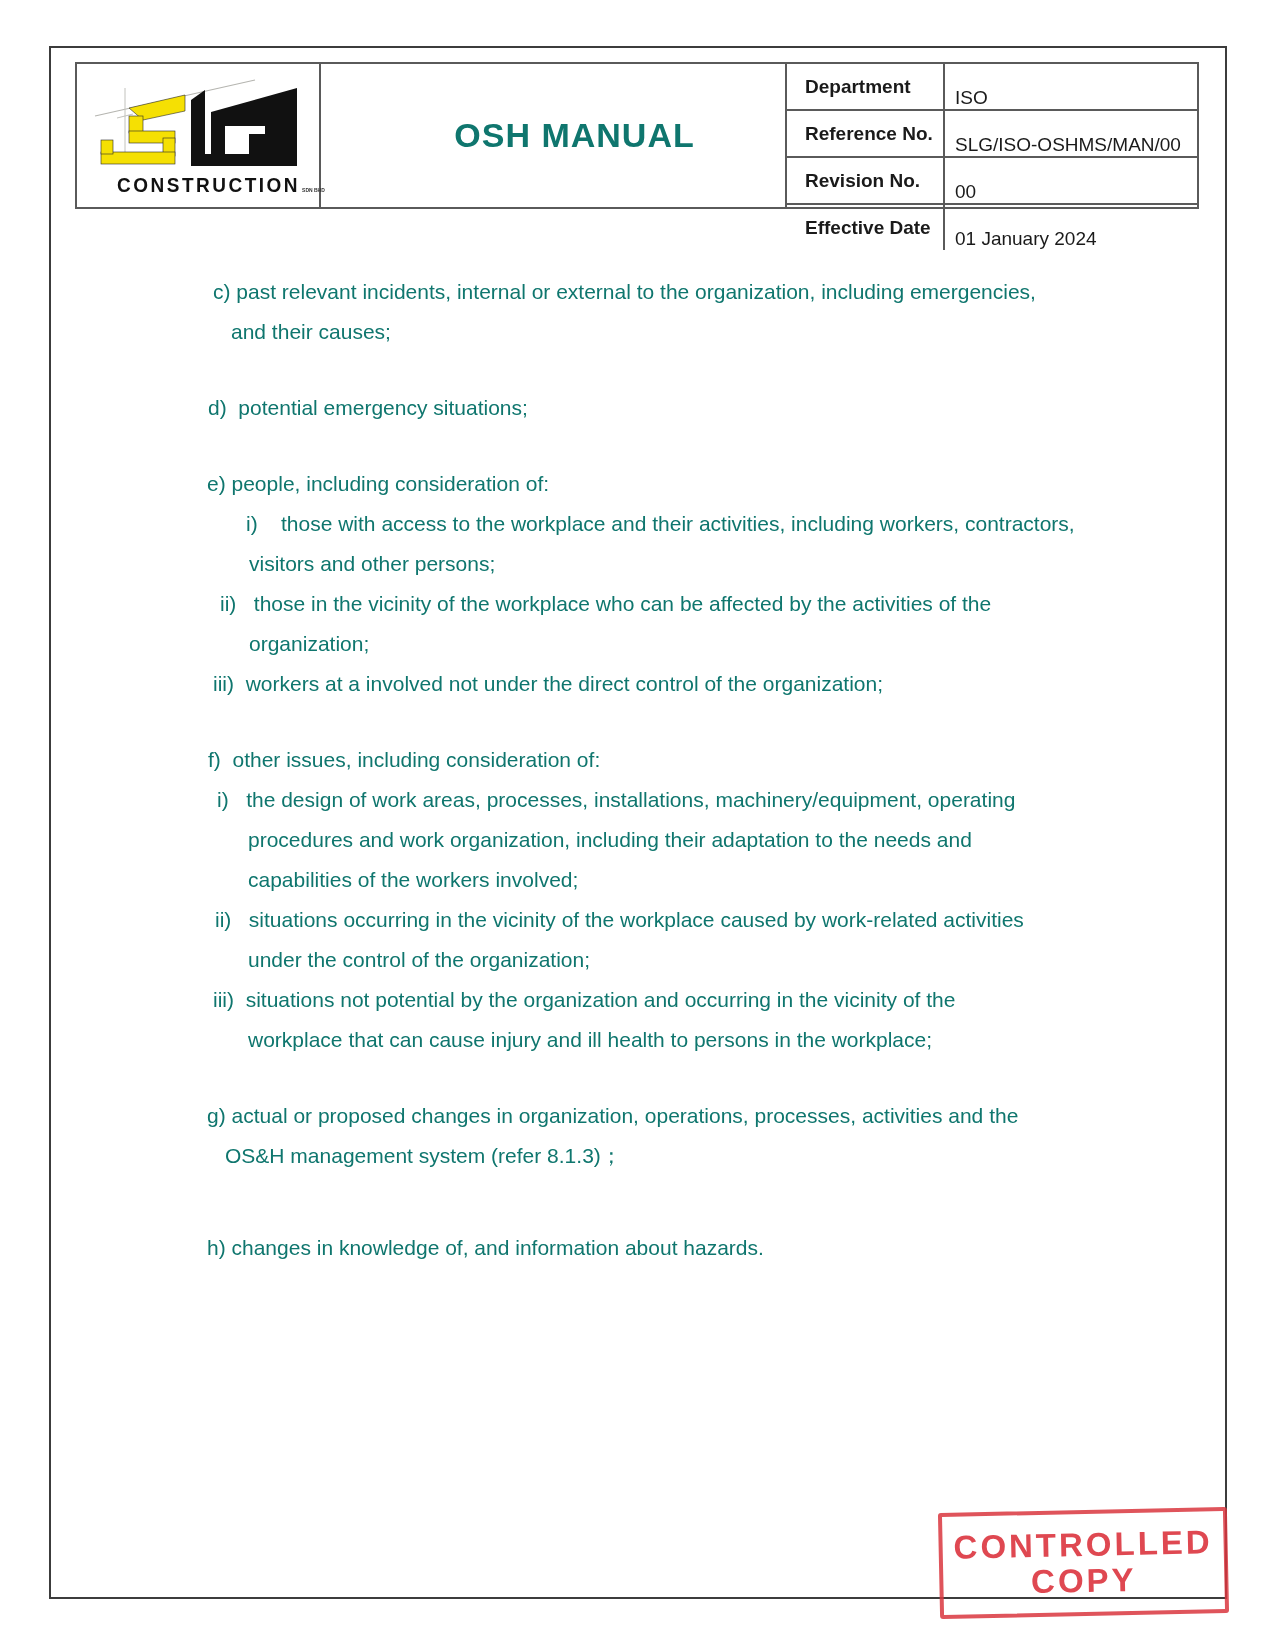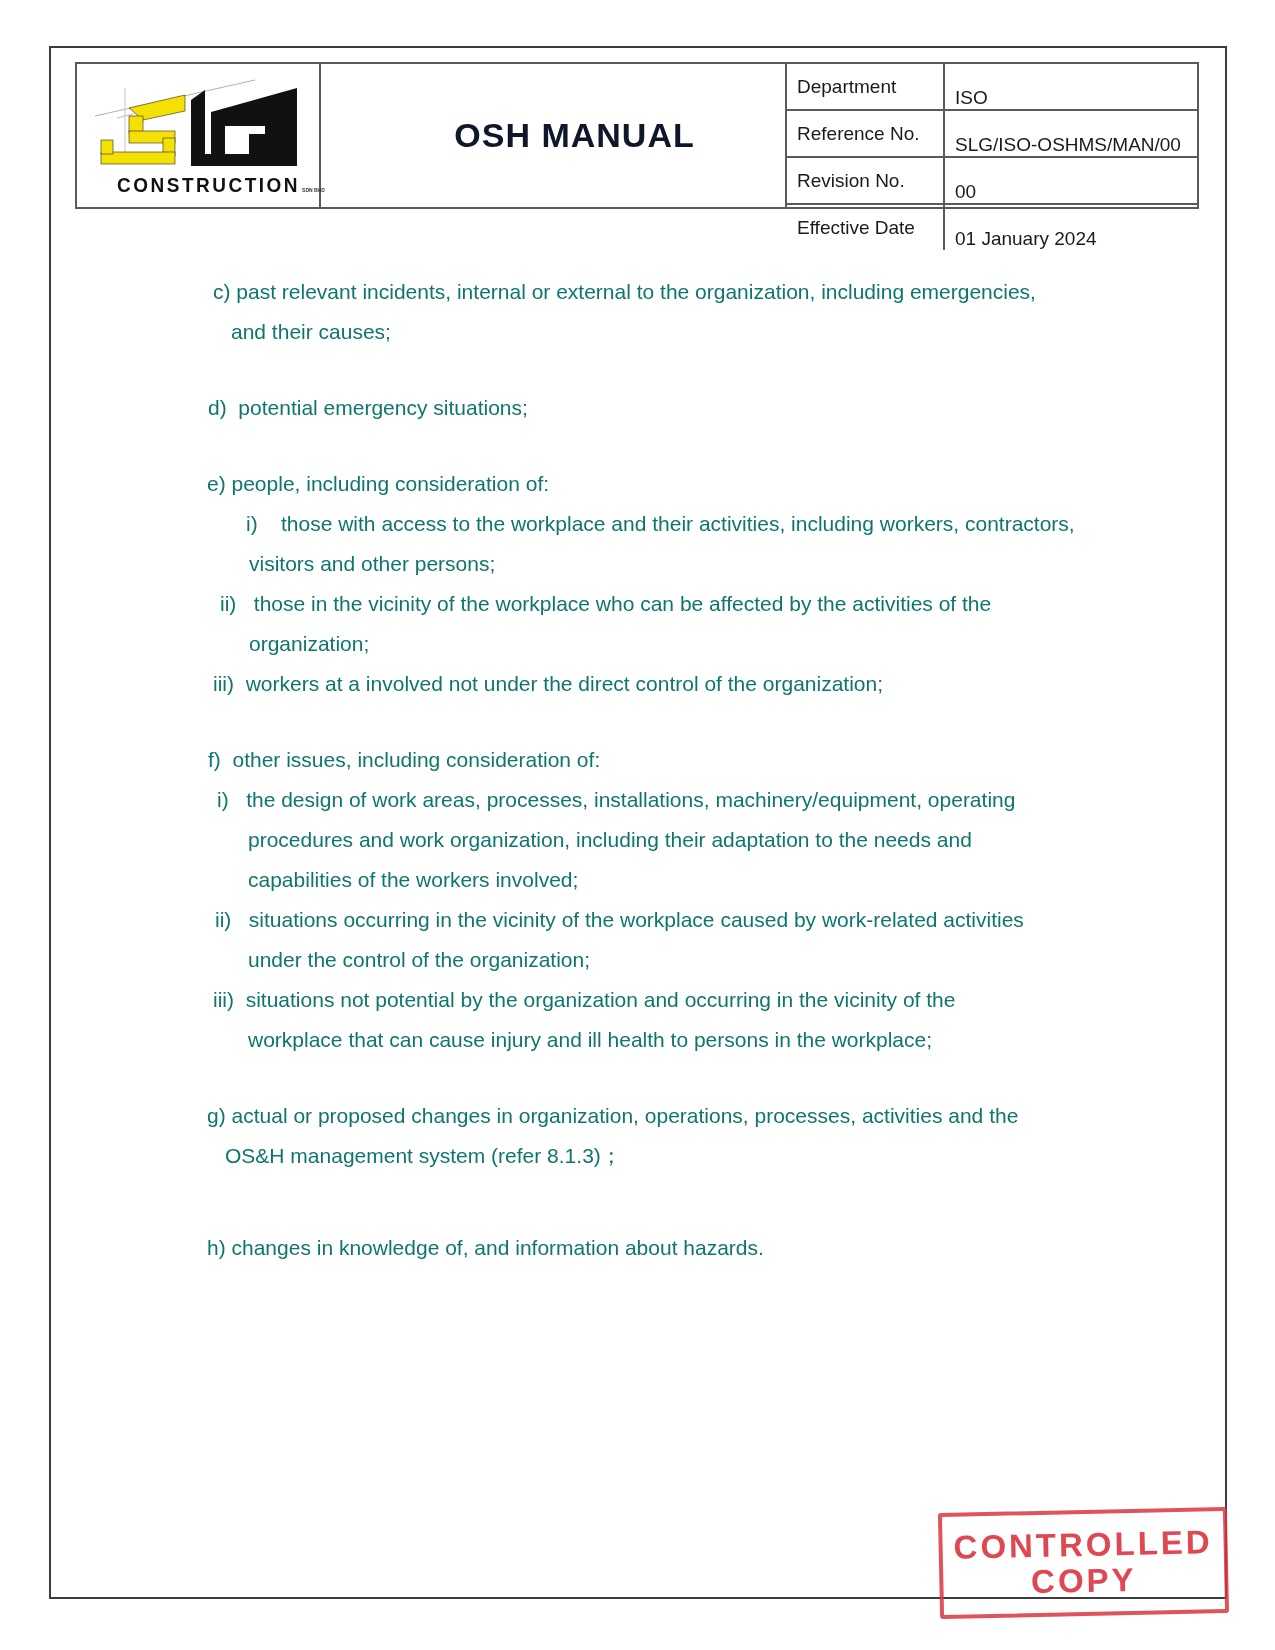--- a/index.html
+++ b/index.html
@@ -12,26 +12,26 @@
     border:2px solid #3c3c3c;box-sizing:border-box;background:#ffffff;
   }
   
   .header-table{
     position:absolute;left:24px;top:14px;width:1124px;height:147px;
     display:flex;border:2px solid #5a5a5a;box-sizing:border-box;background:#fff;
   }
   .cell{box-sizing:border-box;}
   .logo-cell{width:244px;border-right:2px solid #5a5a5a;position:relative;}
   .title-cell{width:466px;border-right:2px solid #5a5a5a;display:flex;align-items:center;justify-content:center;}
-  .doc-title{font-size:34px;font-weight:bold;letter-spacing:1px;color:#0f172a;white-space:nowrap;margin-left:43px;}
+  .doc-title{font-size:34px;font-weight:bold;letter-spacing:1px;color:#0f766e;white-space:nowrap;margin-left:43px;}
   .info-cell{flex:1;display:flex;flex-direction:column;}
   .info-row{flex:1;display:flex;border-bottom:2px solid #5a5a5a;box-sizing:border-box;}
   .info-row:last-child{border-bottom:none;}
   .info-label{width:158px;border-right:2px solid #5a5a5a;box-sizing:border-box;
-    display:flex;align-items:center;padding-left:10px;font-weight:normal;font-size:19px;white-space:nowrap;}
+    display:flex;align-items:center;padding-left:18px;font-weight:bold;font-size:19px;white-space:nowrap;}
   .info-value{flex:1;display:flex;align-items:center;padding-left:10px;font-size:19px;white-space:nowrap;margin-top:23px;}
   
   .logo-box{position:absolute;left:10px;top:10px;width:224px;height:125px;}
   .logo-svg{position:absolute;left:6px;top:2px;}
   .logo-wordmark{
     position:absolute;left:30px;top:101px;font-size:19px;font-weight:800;letter-spacing:2.5px;
     color:#111;white-space:nowrap;font-family:"Liberation Sans","DejaVu Sans",sans-serif;
     transform:scaleY(1.05);
   }
   .logo-suffix{font-size:5px;font-weight:bold;letter-spacing:0;color:#333;vertical-align:baseline;margin-left:2px;}

